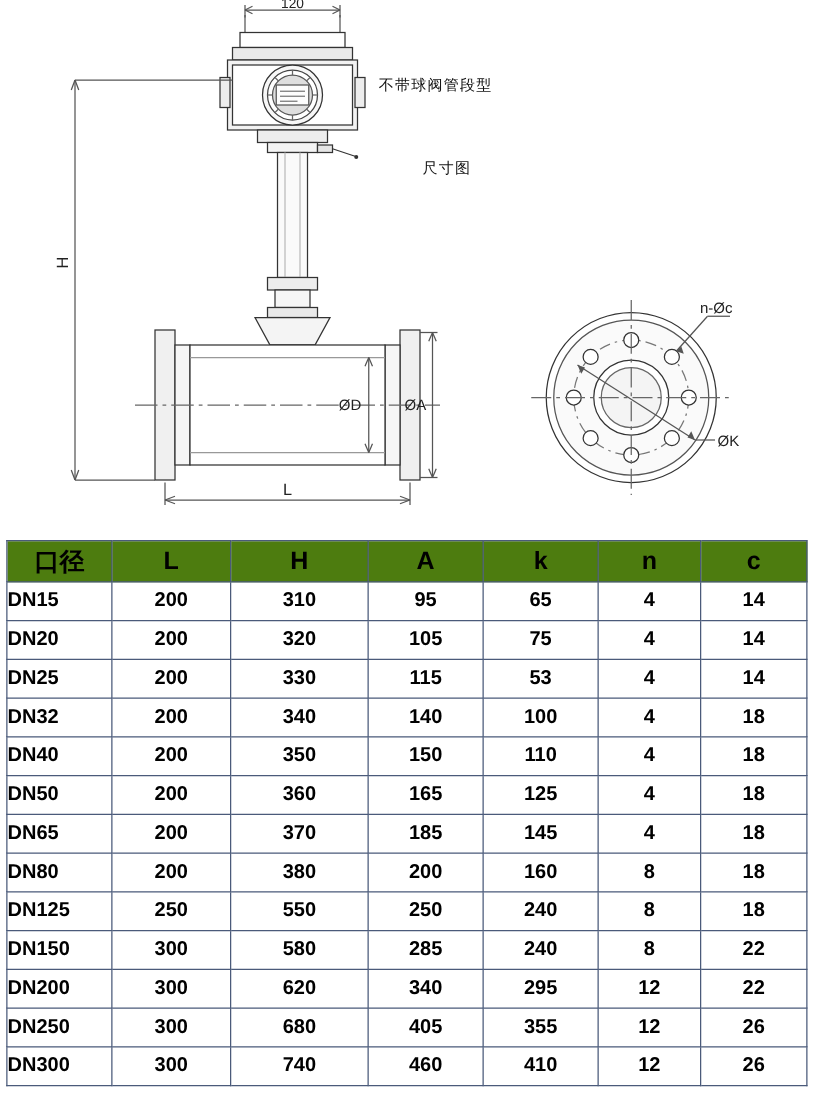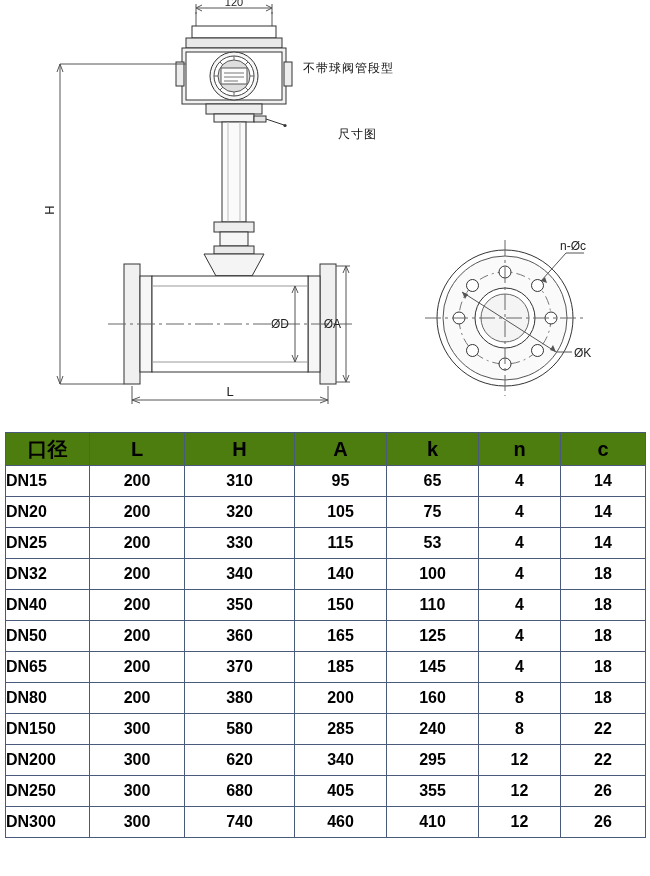--- a/index.html
+++ b/index.html
@@ -345,20 +345,29 @@
         <tr>
           <td class="first-col">DN80</td>
           <td>200</td>
           <td>380</td>
           <td>200</td>
           <td>160</td>
           <td>8</td>
           <td>18</td>
         </tr>
         <tr>
+          <td class="first-col">DN125</td>
+          <td>250</td>
+          <td>550</td>
+          <td>250</td>
+          <td>240</td>
+          <td>8</td>
+          <td>18</td>
+        </tr>
+        <tr>
           <td class="first-col">DN150</td>
           <td>300</td>
           <td>580</td>
           <td>285</td>
           <td>240</td>
           <td>8</td>
           <td>22</td>
         </tr>
         <tr>
           <td class="first-col">DN200</td>

